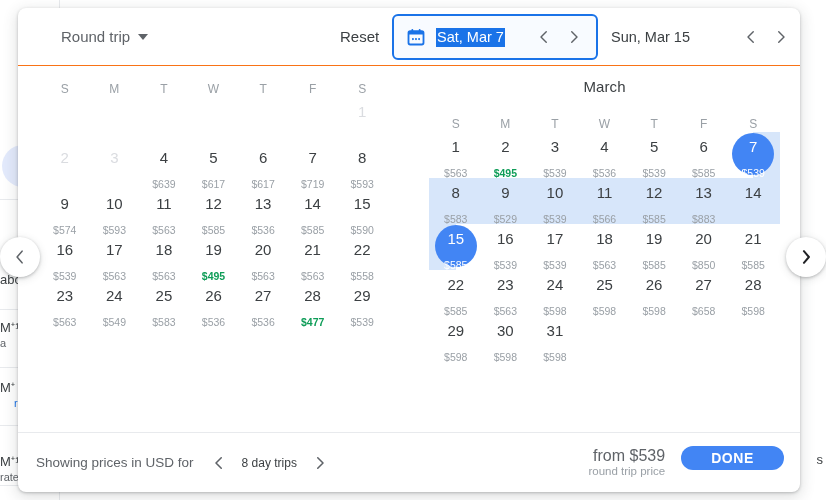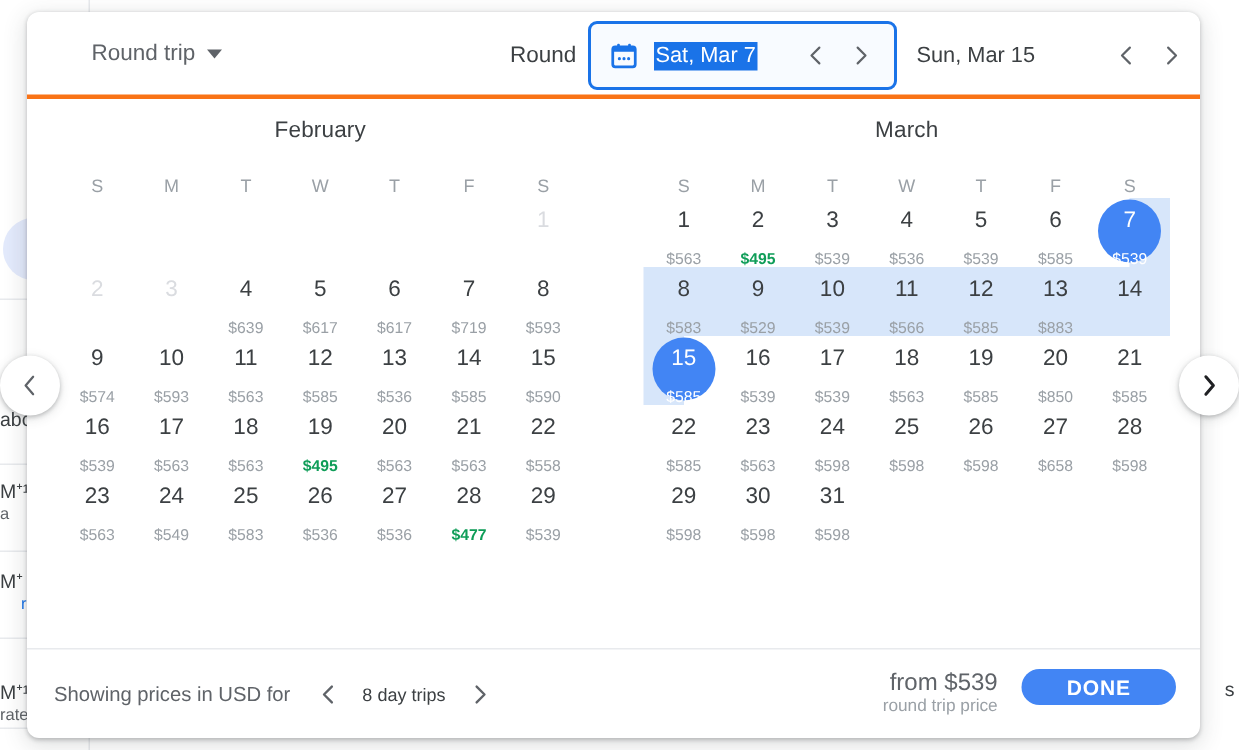--- a/index.html
+++ b/index.html
@@ -45,21 +45,21 @@
     background: #ffffff;
     border-radius: 8px;
     box-shadow: 0 1px 3px rgba(60,64,67,.3), 0 4px 14px 2px rgba(60,64,67,.15);
     display: flex; flex-direction: column;
     overflow: hidden;
   }
 
   
   .hdr {
     position: relative; height: 58px; flex: 0 0 58px;
-    border-bottom: 3px solid #f97316;
+    border-bottom: 1px solid #f97316;
     display: flex; align-items: center;
   }
   .trip-type {
     display: flex; align-items: center; gap: 8px;
     margin-left: 43px;
     font-size: 15px; color: #5f6368;
     cursor: pointer; user-select: none;
   }
   .caret {
     width: 0; height: 0;
@@ -229,21 +229,21 @@
 
   <div class="panel">
 
     <div class="hdr">
 
       <div class="trip-type">
         <span>Round trip</span>
         <span class="caret"></span>
       </div>
 
-      <button class="reset-btn">Round</button>
+      <button class="reset-btn">Reset</button>
 
       <div class="date-fields">
 
         <div class="date-field active">
           <span class="cal-icon">
             <svg width="20" height="20" viewBox="0 0 24 24">
               <rect x="3" y="5" width="18" height="16" rx="2" fill="none" stroke="#1a73e8" stroke-width="2.2"></rect>
               <rect x="3" y="5" width="18" height="4" fill="#1a73e8"></rect>
               <rect x="6.5" y="2.5" width="2.2" height="4" rx="1" fill="#1a73e8"></rect>
               <rect x="15.3" y="2.5" width="2.2" height="4" rx="1" fill="#1a73e8"></rect>
@@ -281,21 +281,20 @@
                 </svg>
             </button>
           </span>
         </div>
 
       </div>
     </div>
 
     <div class="months" id="months">
         <div class="month">
-          <div class="month-name">February</div>
           <div class="month-inner">
             <div class="dow-row">
               <div class="dow">S</div>
               <div class="dow">M</div>
               <div class="dow">T</div>
               <div class="dow">W</div>
               <div class="dow">T</div>
               <div class="dow">F</div>
               <div class="dow">S</div>
             </div>

